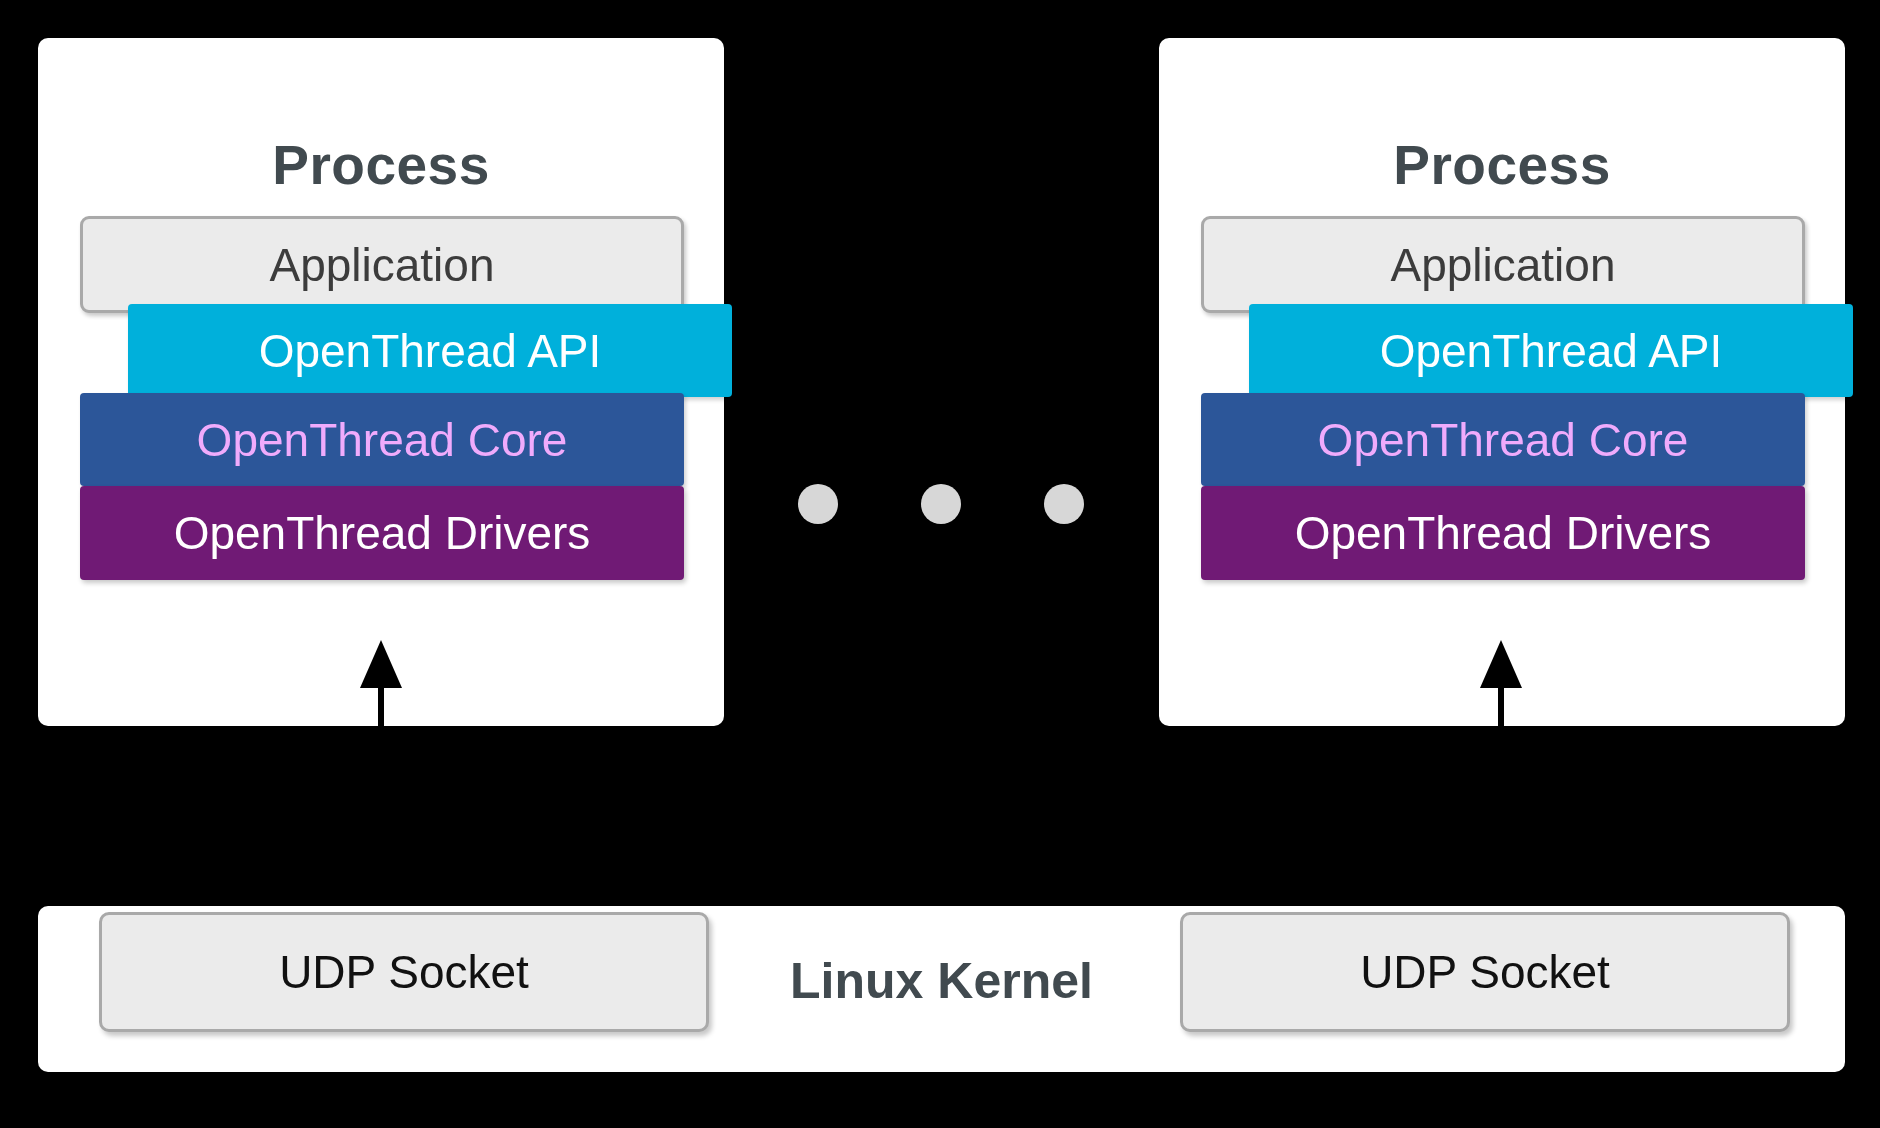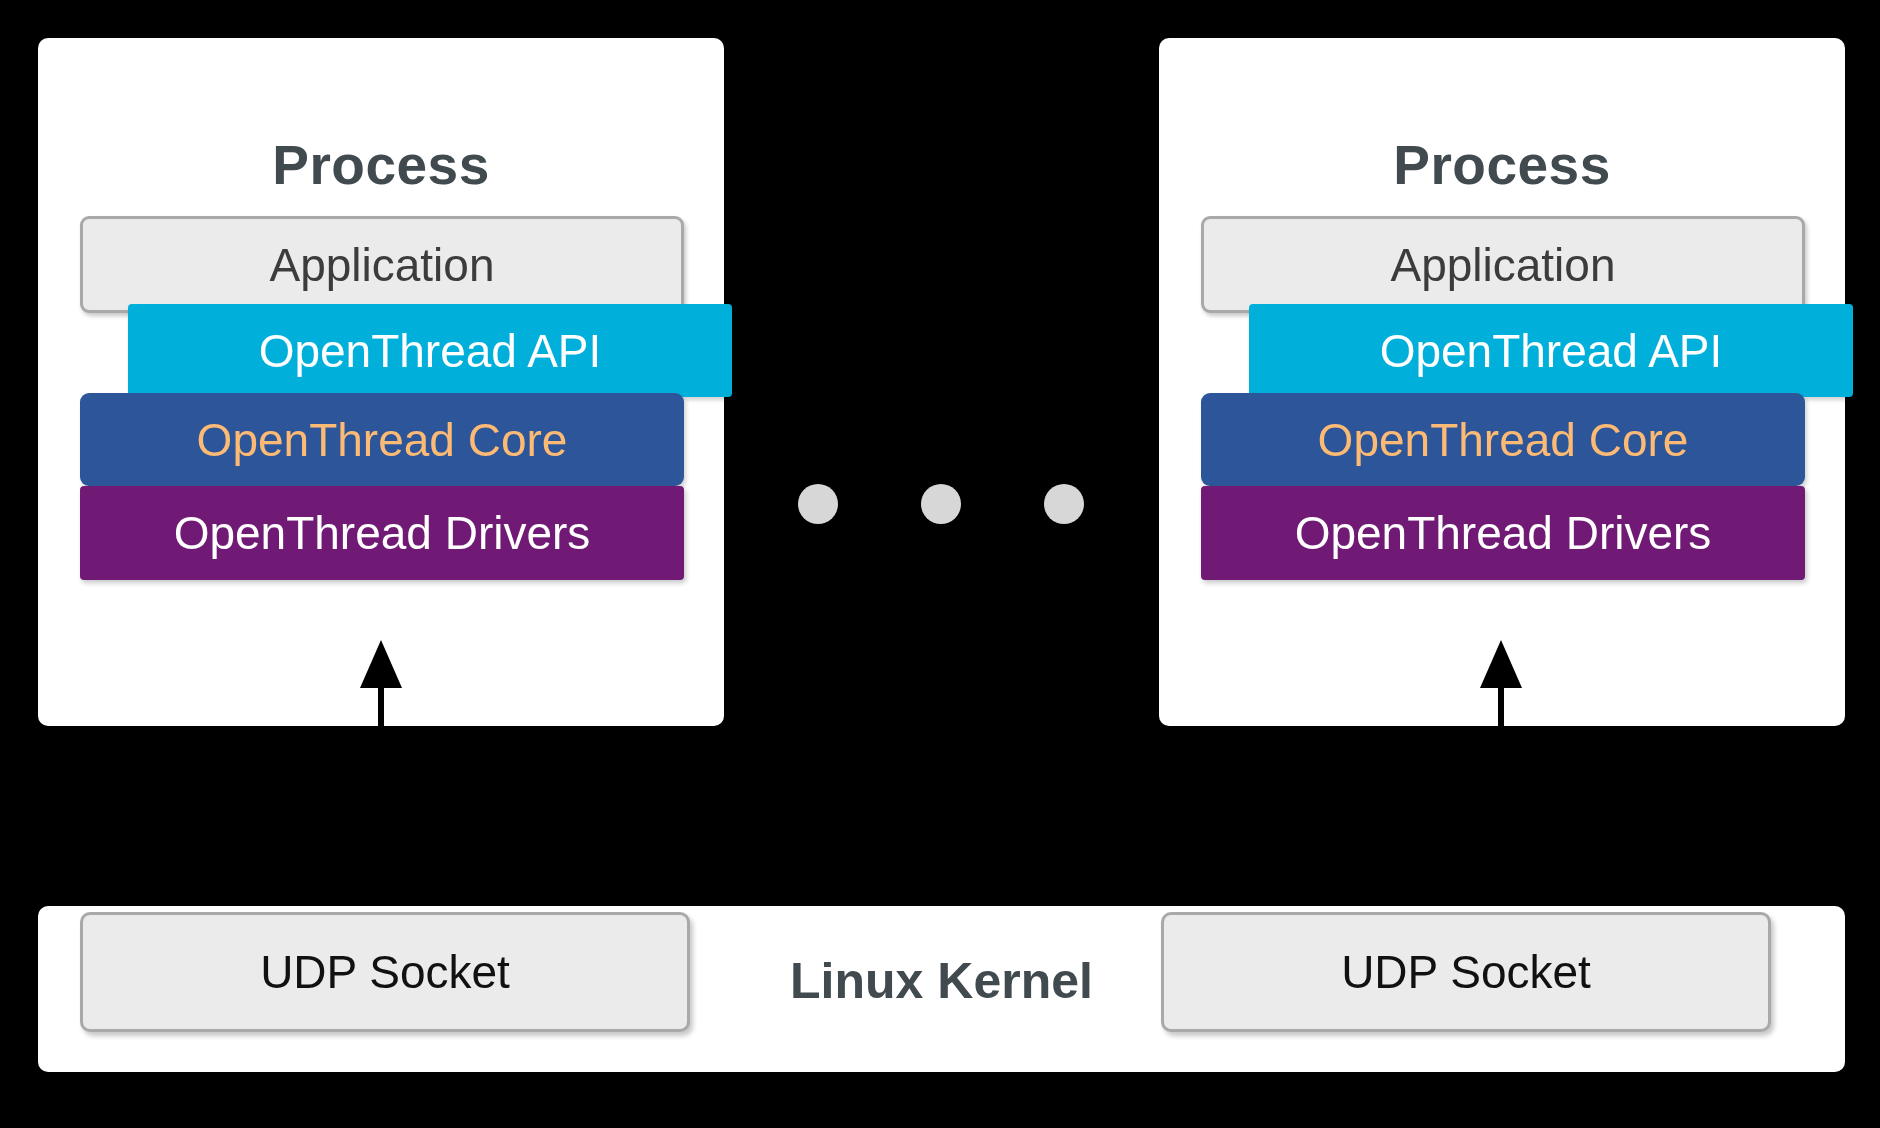--- a/index.html
+++ b/index.html
@@ -81,23 +81,23 @@
     border-radius: 4px;
     box-shadow: 2px 3px 4px rgba(0,0,0,0.18);
     color: #ffffff;
     font-size: 46px;
     margin-left: 48px;
   }
   .layer.core {
     top: 355px;
     height: 93px;
     background: #2c5699;
-    border-radius: 9px;
+    border-radius: 4px;
     box-shadow: 2px 3px 4px rgba(0,0,0,0.18);
-    color: #fdba74;
+    color: #f0abfc;
     font-size: 46px;
   }
   .layer.drivers {
     top: 448px;
     height: 94px;
     background: #701a75;
     border-radius: 4px;
     box-shadow: 2px 3px 5px rgba(0,0,0,0.22);
     color: #ffffff;
     font-size: 46px;
@@ -161,20 +161,21 @@
     border: 3px solid #a9a9a9;
     border-radius: 10px;
     box-shadow: 3px 4px 5px rgba(0,0,0,0.22);
     box-sizing: border-box;
     display: flex;
     align-items: center;
     justify-content: center;
     color: #111111;
     font-size: 46px;
     line-height: 1;
+    margin-left: 19px;
   }
   .socket.socket-left  { left: 42px; }
   .socket.socket-right { left: 1123px; }
 </style>
 </head>
 <body>
 
 <div id="stage">
 
   <div class="process-box left">

